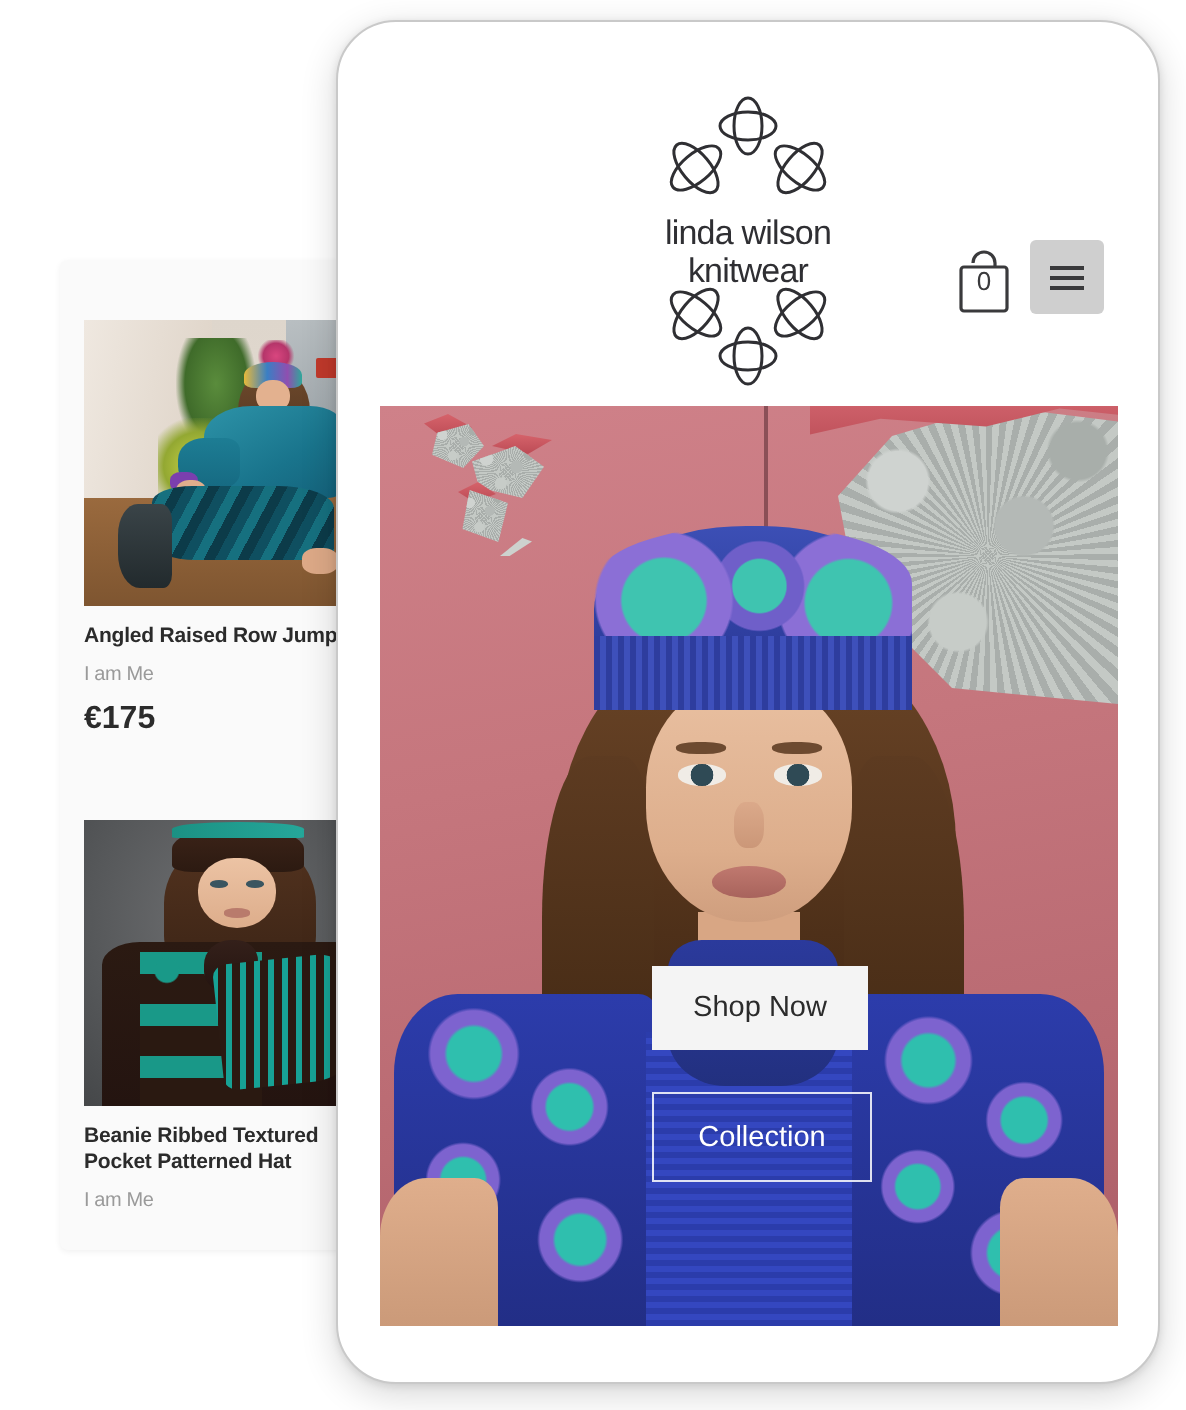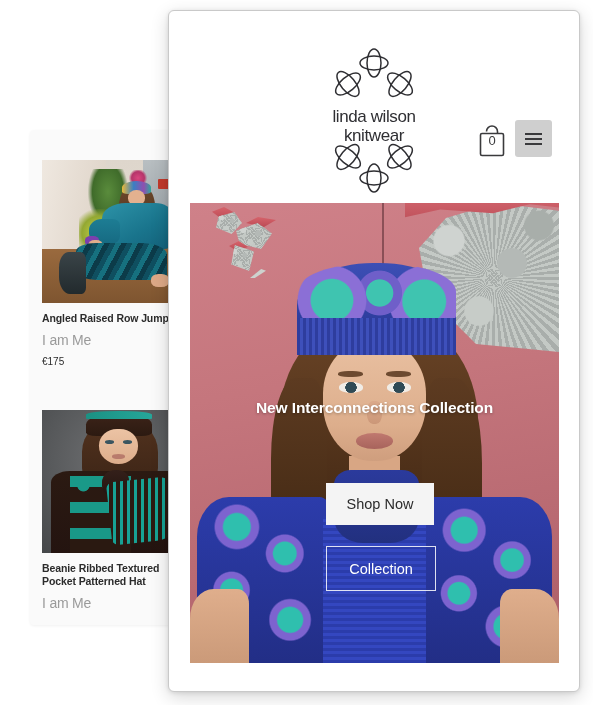--- a/index.html
+++ b/index.html
@@ -39,28 +39,28 @@
   .product-title {
     font-size: 10.5px;
     font-weight: bold;
     color: #2b2b2b;
     line-height: 13px;
     margin-top: 9px;
     width: 140px;
     letter-spacing: -0.1px;
   }
   .product-vendor {
-    font-size: 14px;
+    font-size: 10px;
     color: #9a9a9a;
     margin-top: 7px;
     letter-spacing: -0.2px;
   }
   .product-price {
-    font-size: 10px;
-    font-weight: normal;
+    font-size: 16px;
+    font-weight: bold;
     color: #2b2b2b;
     margin-top: 8px;
   }
 
   
   .ph1-bg { position:absolute; inset:0; background:
       linear-gradient(to bottom, #ded6cc 0%, #e2dad0 52%, #9a6a3e 62%, #7e5530 100%); }
   .ph1-wall { position:absolute; left:0; top:0; width:42%; height:62%;
       background: linear-gradient(100deg,#efe8e0,#ddd2c6); }
   .ph1-window { position:absolute; right:0; top:0; width:34%; height:58%;
@@ -132,21 +132,21 @@
 
   
   #device-frame {
     position: absolute;
     left: 168px;
     top: 10px;
     width: 410px;
     height: 680px;
     background: #ffffff;
     border: 1px solid #c9c9c9;
-    border-radius: 6px;
+    border-radius: 30px;
     box-shadow: 0 5px 18px rgba(0,0,0,0.16), 0 1px 4px rgba(0,0,0,0.10);
     overflow: hidden;
   }
 
   
   #site-header {
     position: absolute;
     left: 0; top: 14px;
     width: 410px; height: 170px;
   }
@@ -543,20 +543,19 @@
       <div class="m-eye-l"></div>
       <div class="m-eye-r"></div>
       <div class="m-nose"></div>
       <div class="m-lips"></div>
       <div class="m-hat"></div>
       <div class="m-hat-pattern"></div>
       <div class="m-hat-rib"></div>
     </div>
 
     <div id="hero-overlay">
-      <div id="hero-subheadline">New Interconnections Collection</div>
       <div id="hero-cta-primary">Shop Now</div>
       <div id="hero-cta-secondary">Collection</div>
     </div>
 
   </div>
 
 </div>
 
 </body></html>

